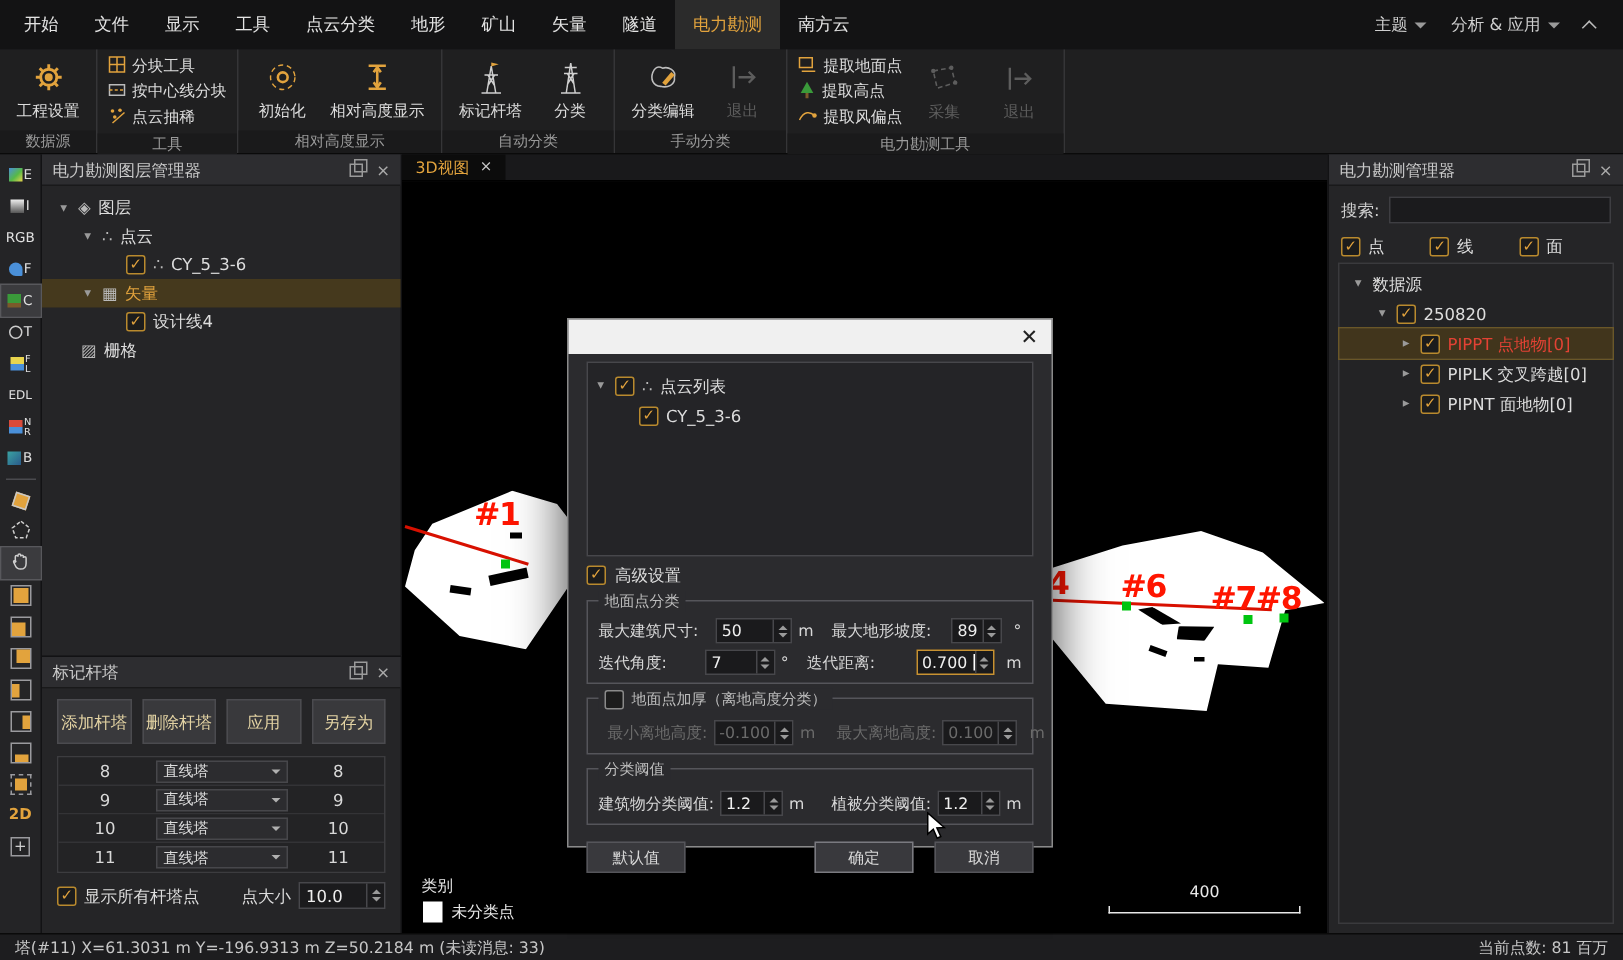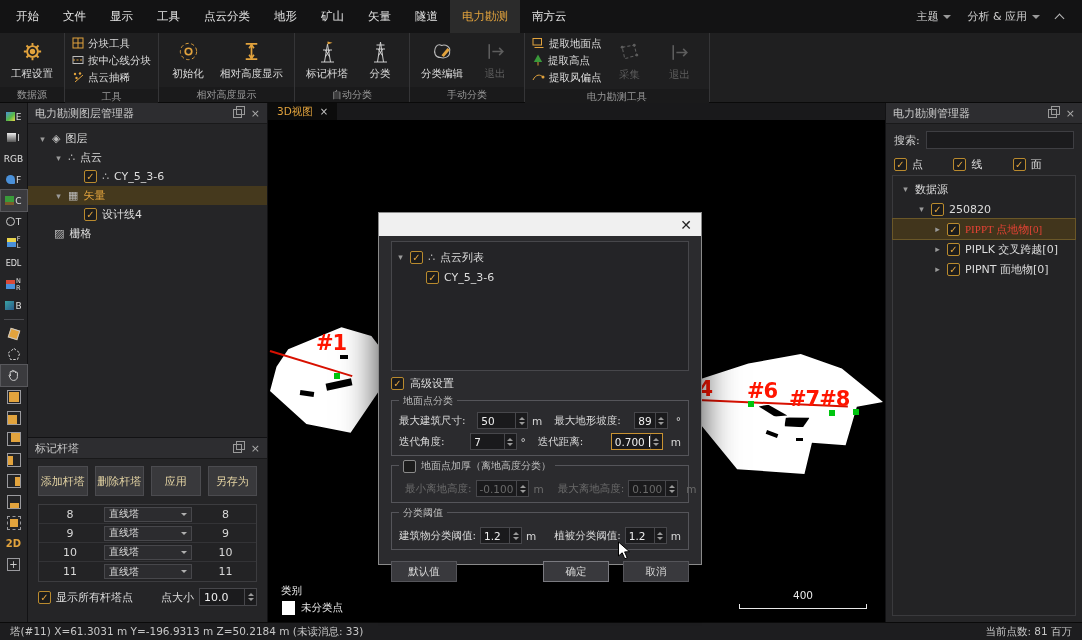--- a/index.html
+++ b/index.html
@@ -116,21 +116,21 @@
     border-left:1px solid #e8e8e8; border-right:1px solid #e8e8e8; border-bottom:1px solid #e8e8e8; }
   
   .right-panel { position:absolute; left:885px; top:103px; width:197px; bottom:18px; background:#252527; border-left:1px solid #121214; }
   .search-row { display:flex; align-items:center; gap:6px; padding:7px 8px 4px; color:#cfcfcf; }
   .search-inp { flex:1; height:18px; background:#1b1b1d; border:1px solid #3e3e42; }
   .cb-row { display:flex; align-items:center; padding:4px 8px 6px; }
   .cb-item { display:flex; align-items:center; gap:5px; width:33%; }
   .rtree { position:absolute; left:6px; right:6px; top:72px; bottom:6px; border:1px solid #3a3a3d; background:#232325; padding-top:3px; }
   .rtree .trow { height:20px; }
   .trow.selr { background:#41351c; outline:1px solid #6a5728; }
-  .red-t { color:#e34234;font-family:Liberation Serif, serif; }
+  .red-t { color:#e34234; }
   
   .dialog { position:absolute; left:378px; top:212px; width:324px; height:353px; background:#2b2b2e;
     border:1px solid #8a8a8a; box-shadow:0 10px 34px rgba(0,0,0,.75); z-index:50; }
   .dlg-title { height:23px; background:#f0f0f0; display:flex; align-items:center; justify-content:flex-end; padding-right:9px; }
   .dlg-x { color:#222; font-size:14px; line-height:14px; }
   .dlg-body { position:relative; padding:5px 12px 0; height:330px; }
   .dtree { height:130px; border:1px solid #47474b; background:#242427; padding:5px 4px; }
   .dtree .trow { height:20px; }
   .adv-row { display:flex; align-items:center; gap:6px; margin-top:5px; height:15px; }
   .gbox { position:relative; border:1px solid #55555a; margin-top:9px; padding:9px 7px 3px; }
@@ -576,21 +576,21 @@
         <div class="blk" style="left:70px;top:78px;width:12px;height:4px;transform:rotate(20deg)"></div>
         <div class="blk" style="left:100px;top:84px;width:7px;height:3px"></div>
       </div>
 
       <div class="rline" style="left:2px;top:229px;width:86px;transform:rotate(17deg)"></div>
       <div class="rline" style="left:430px;top:278px;width:150px;transform:rotate(2.5deg)"></div>
 
       <div class="vlabel" style="left:48px;top:210px">#1</div>
       <div class="vlabel" style="left:414px;top:256px">#4</div>
       <div class="vlabel" style="left:479px;top:258px">#6</div>
-      <div class="vlabel" style="left:521px;top:266px">#7#8</div>
+      <div class="vlabel" style="left:539px;top:266px">#7#8</div>
 
       <div class="gm" style="left:66px;top:252px"></div>
       <div class="gm" style="left:480px;top:280px"></div>
       <div class="gm" style="left:561px;top:289px"></div>
       <div class="gm" style="left:585px;top:288px"></div>
 
       <div class="legend-t">类别</div>
       <div class="legend-r">
         <span class="lsw"></span>
         <span>未分类点</span>

